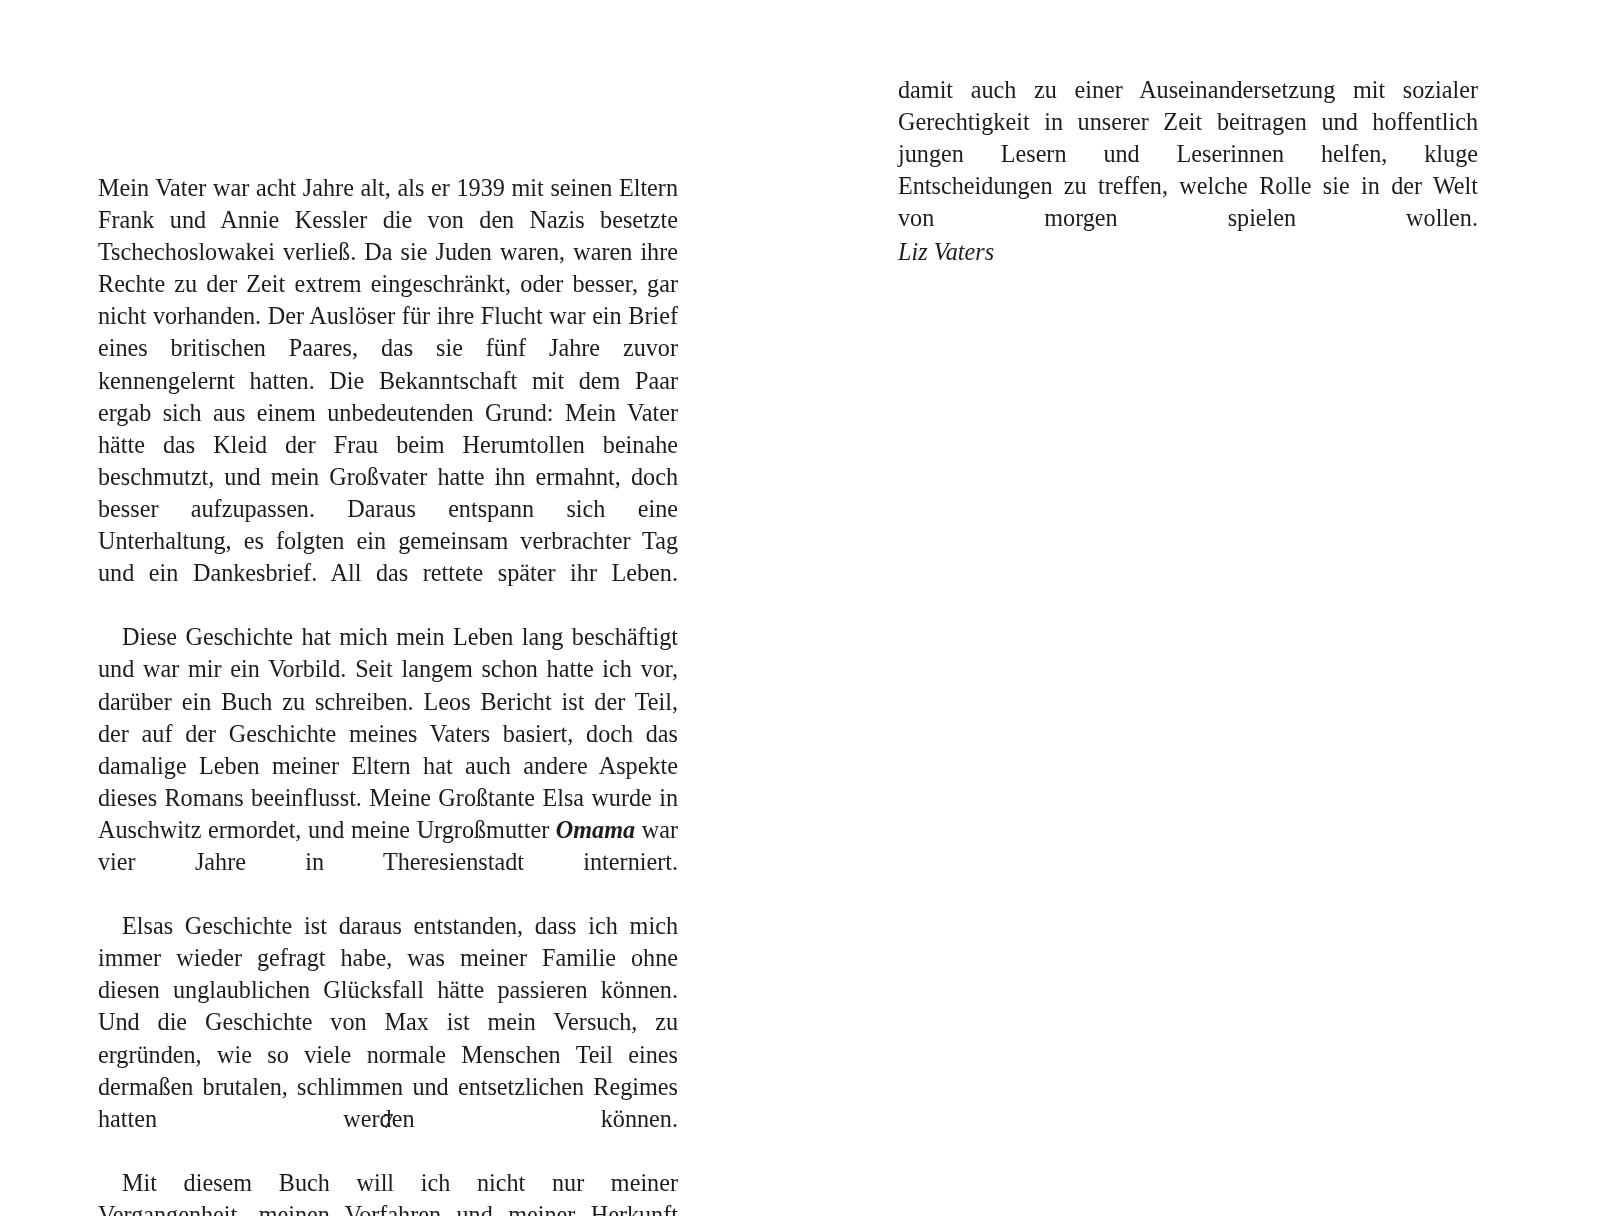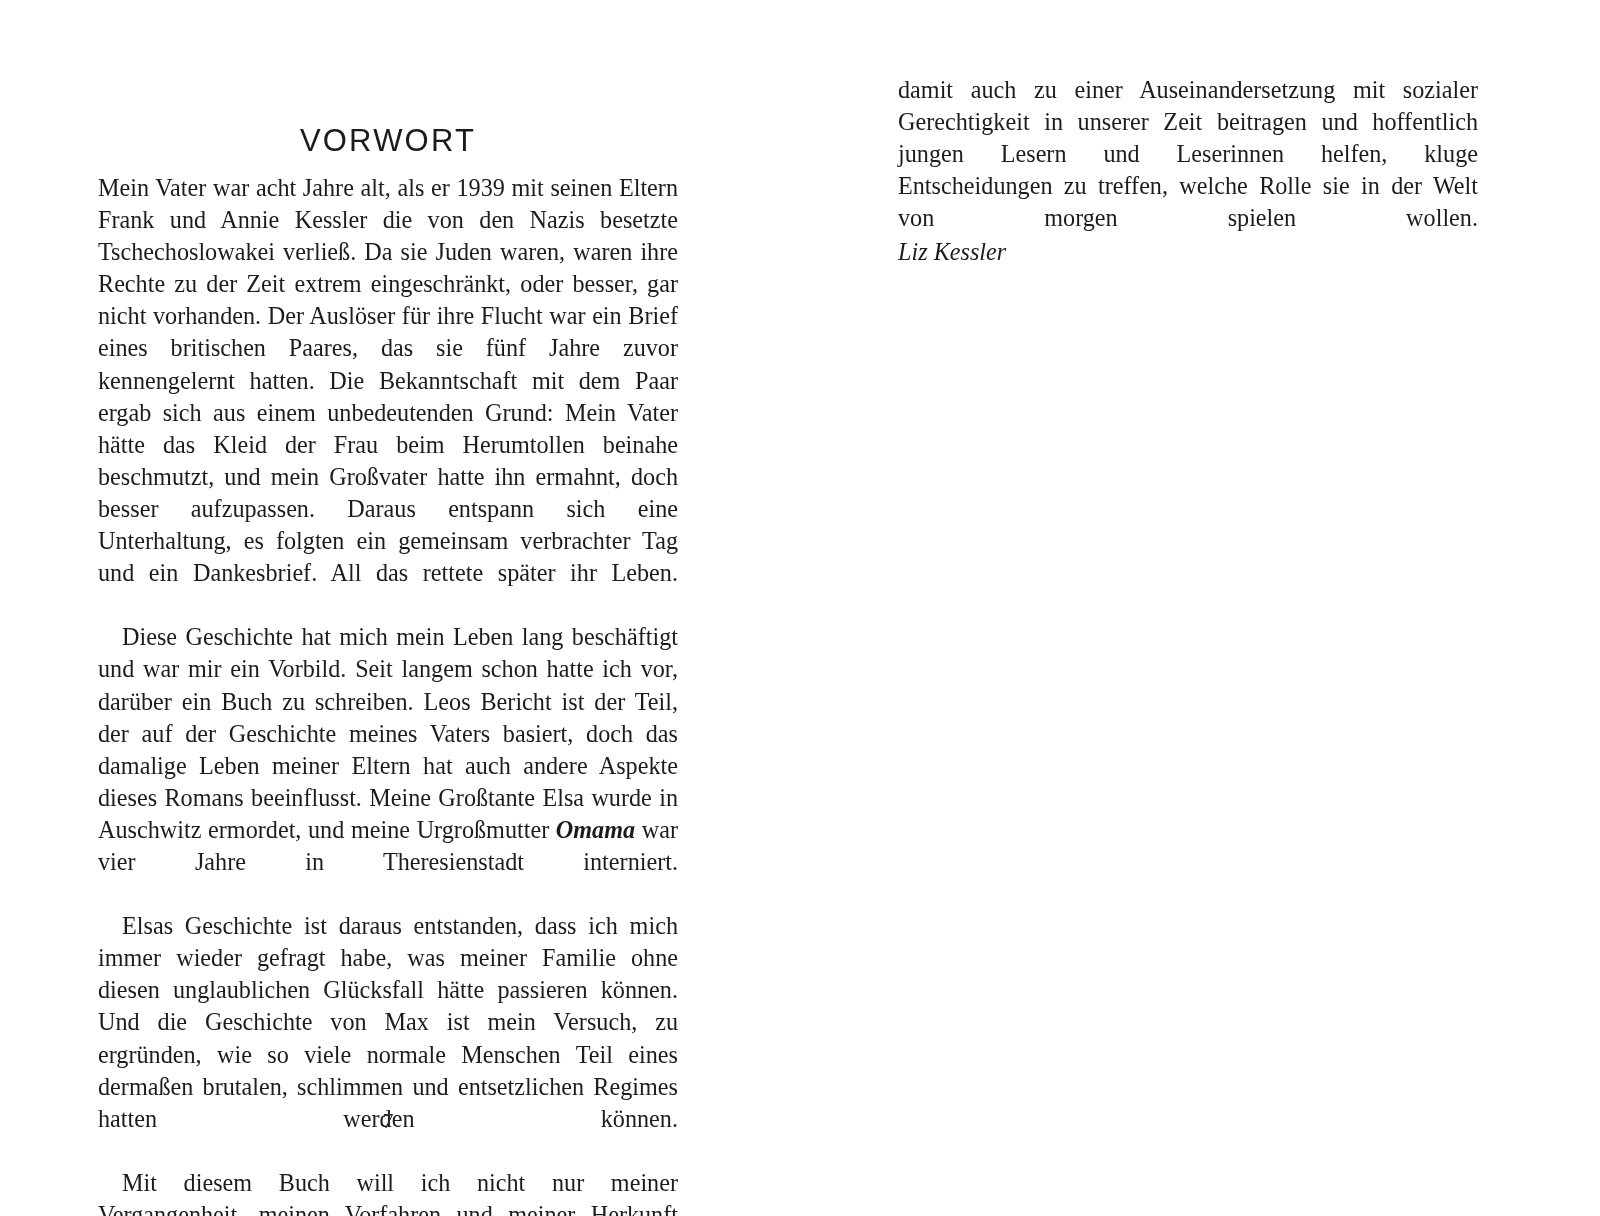--- a/index.html
+++ b/index.html
@@ -121,21 +121,20 @@
 
   em.it { font-style: italic; font-weight: bold; }
 </style>
 </head>
 <body>
 
 <div class="page">
 
   <div class="page-left">
 
-    <h1 class="chapter-title">VORWORT</h1>
 
     <div class="col-left">
 
       <p>Mein Vater war acht Jahre alt, als er 1939 mit seinen Eltern Frank und Annie Kessler die von den Nazis besetzte Tschechoslowakei verließ. Da sie Juden waren, waren ihre Rechte zu der Zeit extrem eingeschränkt, oder besser, gar nicht vorhanden. Der Auslöser für ihre Flucht war ein Brief eines britischen Paares, das sie fünf Jahre zuvor kennengelernt hatten. Die Bekanntschaft mit dem Paar ergab sich aus einem unbedeutenden Grund: Mein Vater hätte das Kleid der Frau beim Herumtollen beinahe beschmutzt, und mein Großvater hatte ihn ermahnt, doch besser aufzupassen. Daraus entspann sich eine Unterhaltung, es folgten ein gemeinsam verbrachter Tag und ein Dankesbrief. All das rettete später ihr Leben.</p>
 
       <p class="indent"><span>Diese Geschichte hat mich mein Leben lang beschäftigt und war mir ein Vorbild. Seit langem schon hatte ich vor, darüber ein Buch zu schreiben. Leos Bericht ist der Teil, der auf der Geschichte meines Vaters basiert, doch das damalige Leben meiner Eltern hat auch andere Aspekte dieses Romans beeinflusst. Meine Großtante Elsa wurde in Auschwitz ermordet, und meine Urgroßmutter </span><em class="it">Omama</em><span> war vier Jahre in Theresienstadt interniert.</span></p>
 
       <p class="indent">Elsas Geschichte ist daraus entstanden, dass ich mich immer wieder gefragt habe, was meiner Familie ohne diesen unglaublichen Glücksfall hätte passieren können. Und die Geschichte von Max ist mein Versuch, zu ergründen, wie so viele normale Menschen Teil eines dermaßen brutalen, schlimmen und entsetzlichen Regimes hatten werden können.</p>
 
       <p class="indent">Mit diesem Buch will ich nicht nur meiner Vergangenheit, meinen Vorfahren und meiner Herkunft gedenken. Ich will</p>
@@ -145,17 +144,17 @@
     <div class="page-number">7</div>
 
   </div>
 
   <div class="page-right">
 
     <div class="col-right">
       <p>damit auch zu einer Auseinandersetzung mit sozialer Gerechtigkeit in unserer Zeit beitragen und hoffentlich jungen Lesern und Leserinnen helfen, kluge Entscheidungen zu treffen, welche Rolle sie in der Welt von morgen spielen wollen.</p>
     </div>
 
-    <div class="signature">Liz Kessler</div>
+    <div class="signature">Liz Vaters</div>
 
   </div>
 
 </div>
 
 </body></html>

